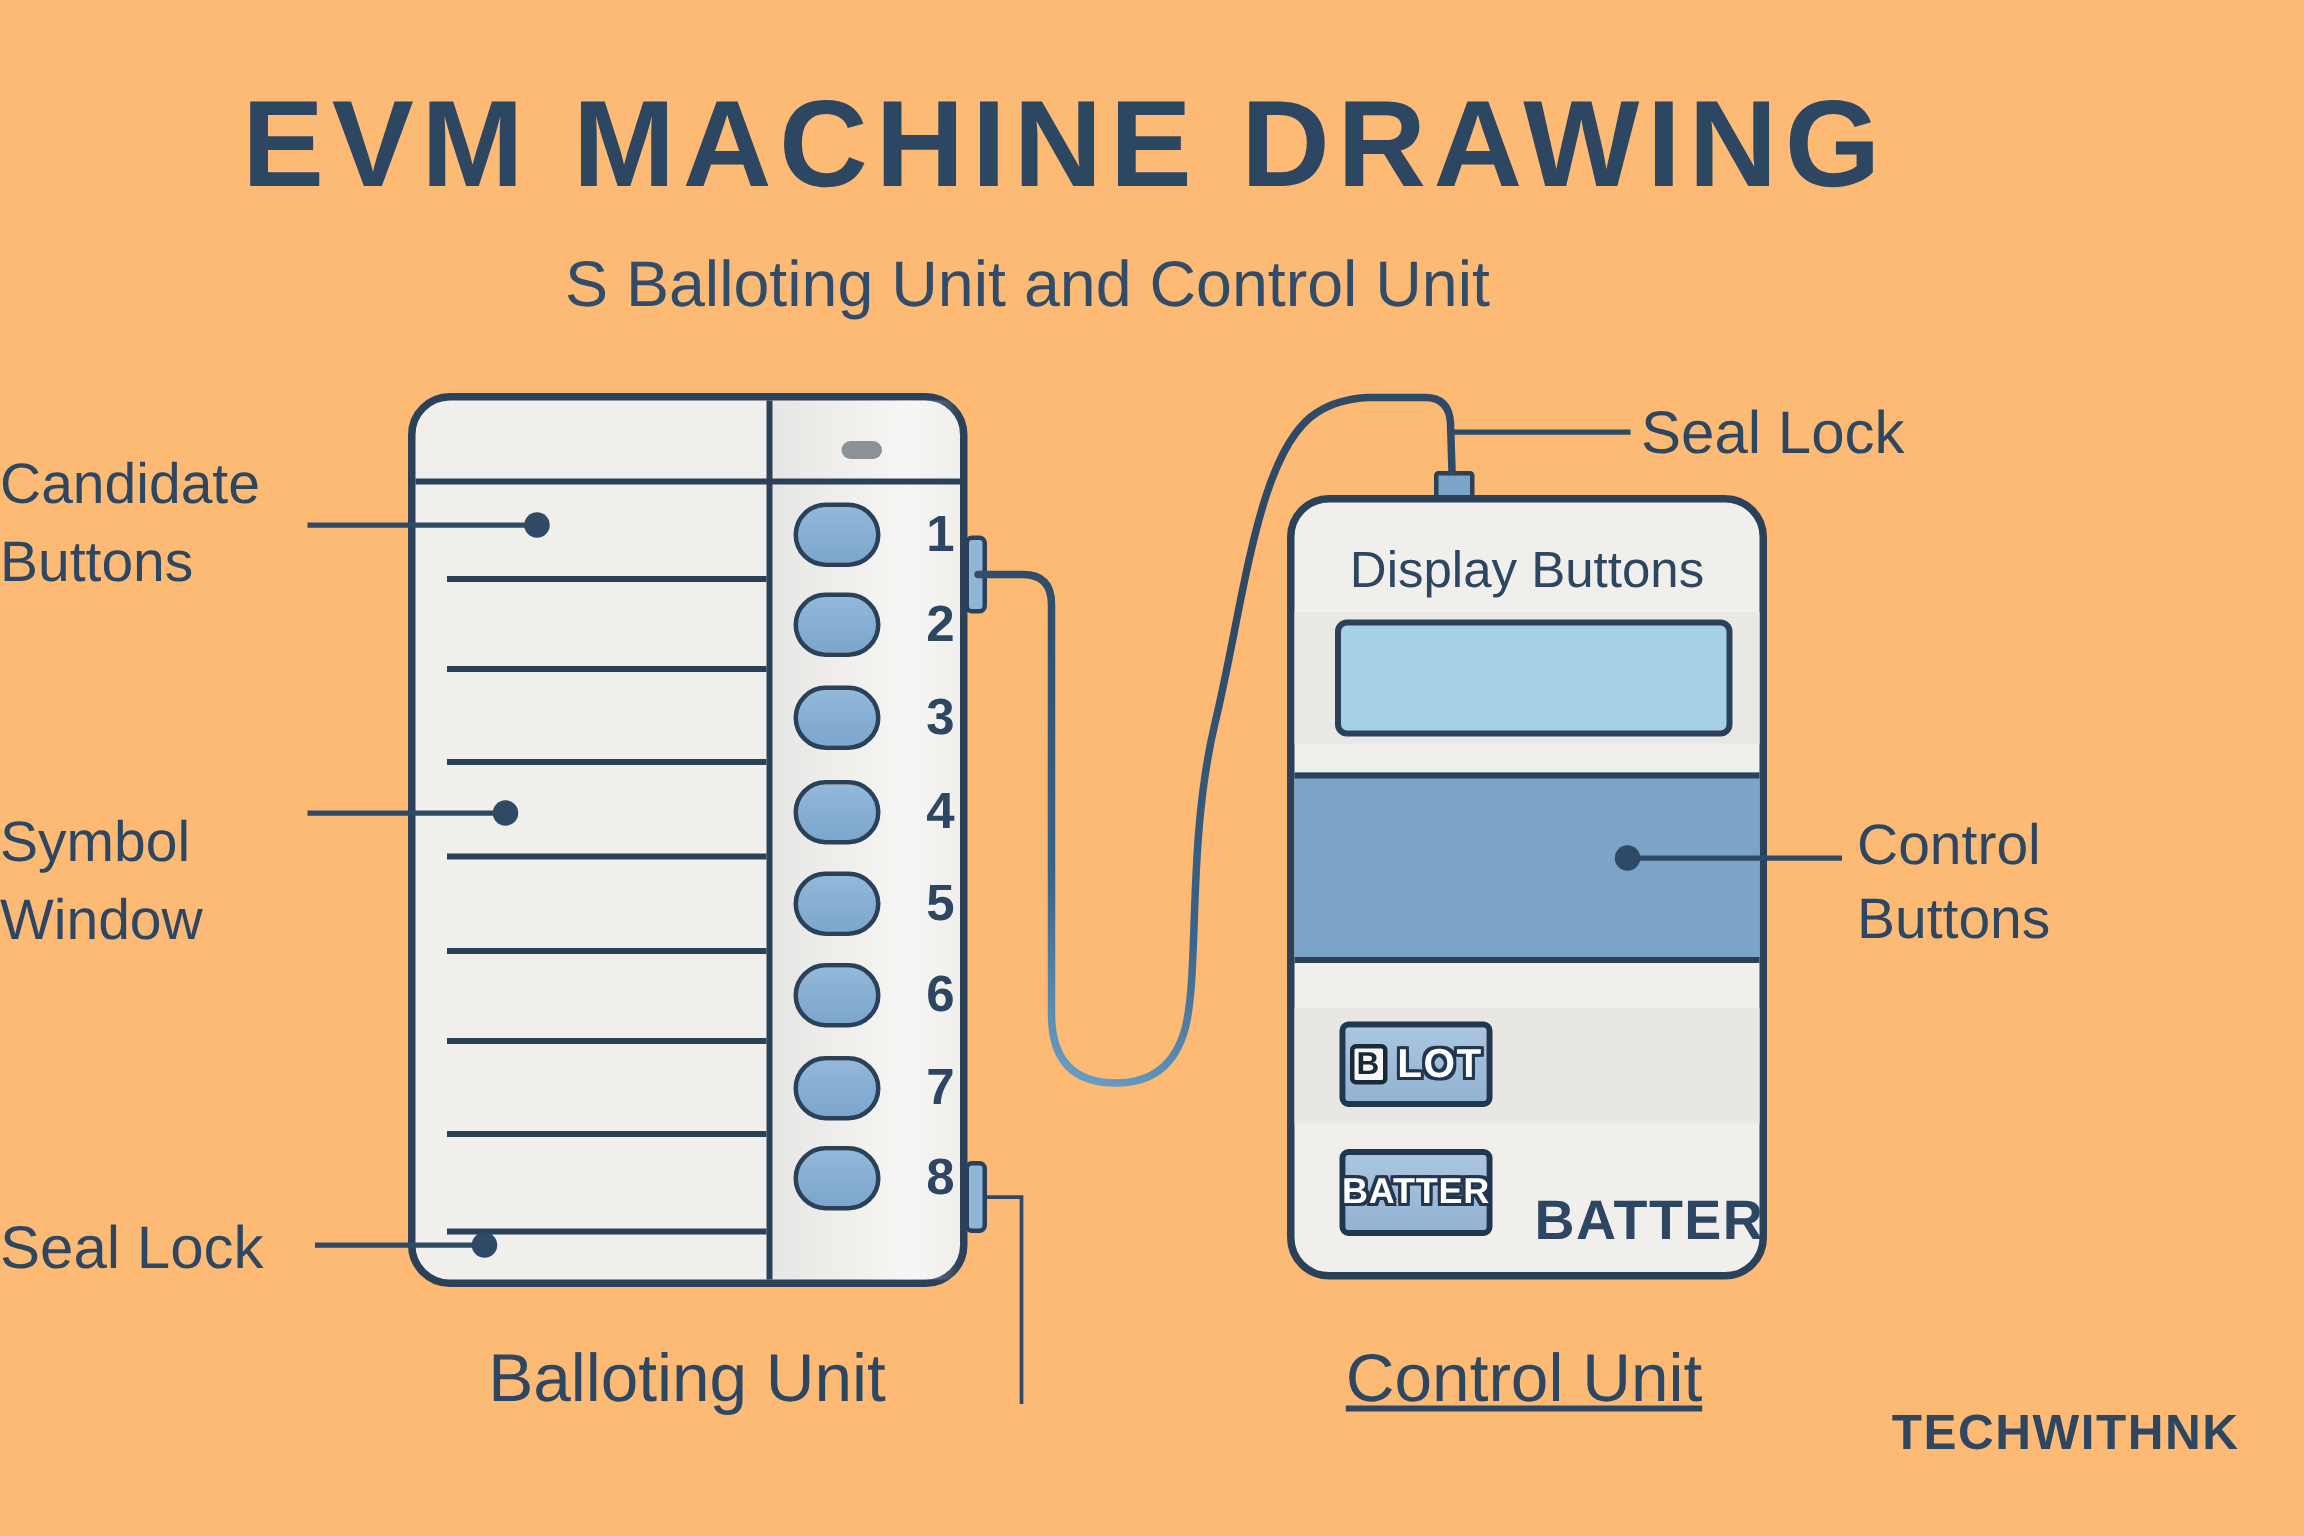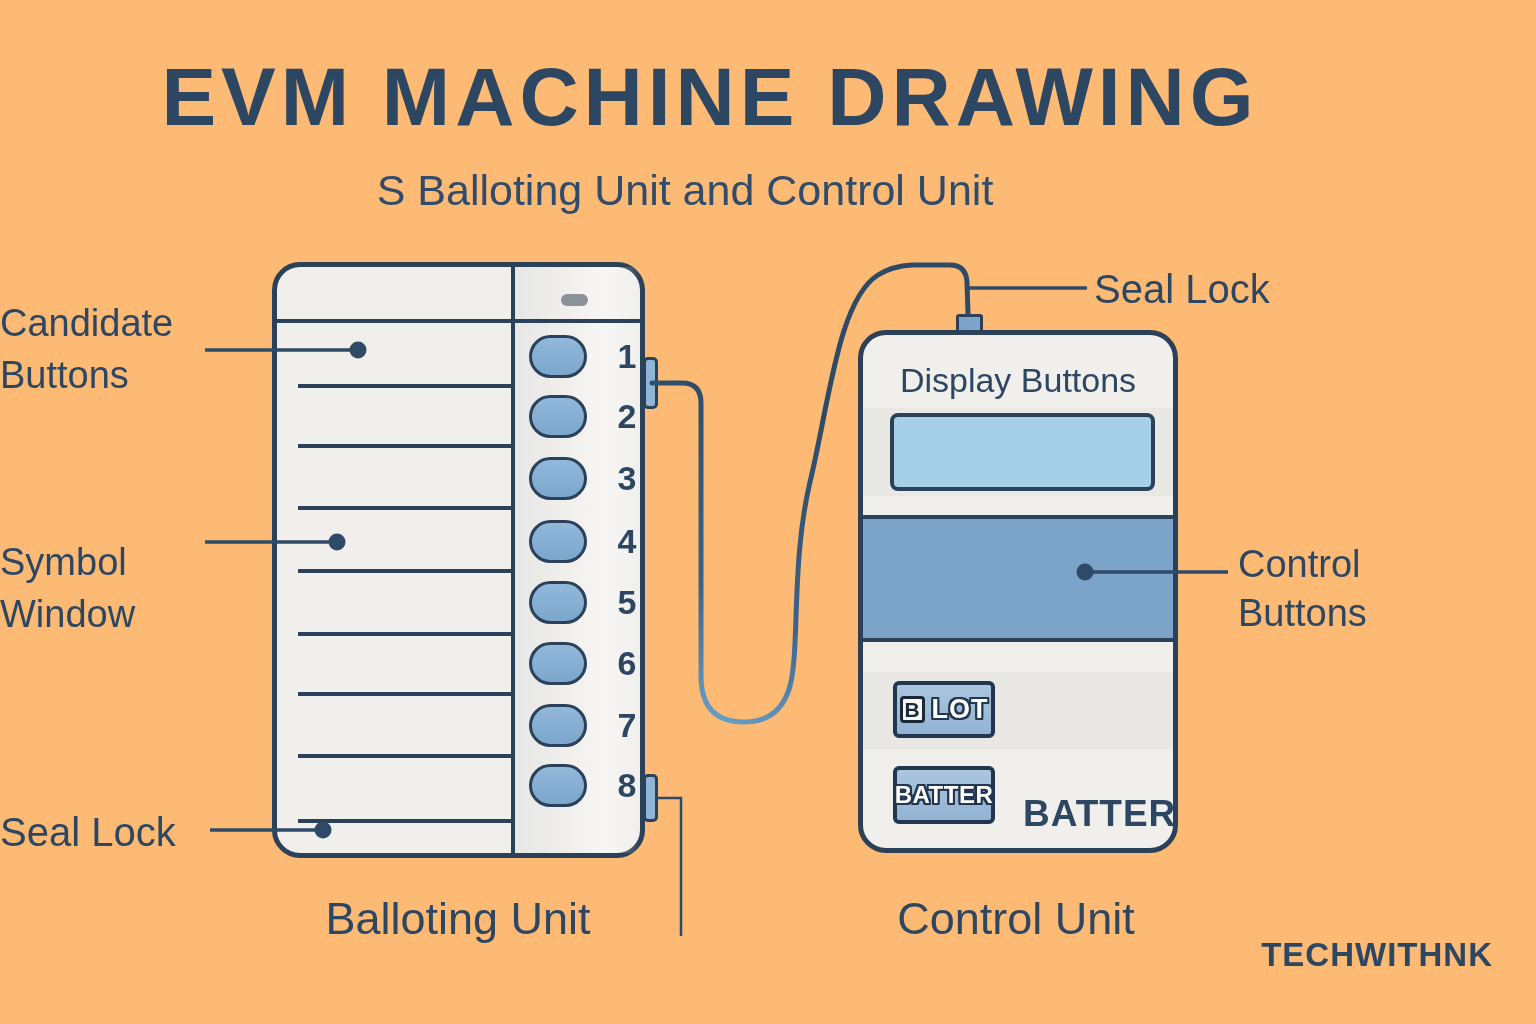--- a/index.html
+++ b/index.html
@@ -159,21 +159,21 @@
       <span class="b-box">B</span>
       <span class="outlined-txt">LOT</span>
     </div>
     <div class="abs cu-btn cu-btn-result">
       <span class="outlined-txt result-txt">BATTER</span>
     </div>
     <div class="abs battery-label">BATTER</div>
   </div>
 
   <div class="abs caption" style="left:458px;top:893px;transform:translateX(-50%);">Balloting Unit</div>
-  <div class="abs caption" style="left:1016px;top:893px;transform:translateX(-50%);">Control Unit</div>
+  <div class="abs caption" style="left:1016px;top:893px;transform:translateX(-50%);text-decoration:underline;">Control Unit</div>
   <div class="abs watermark">TECHWITHNK</div>
 
   <svg class="overlay" width="1536" height="1024" viewBox="0 0 1536 1024">
     <defs>
       <linearGradient id="cableGrad" gradientUnits="userSpaceOnUse" x1="680" y1="760" x2="830" y2="420">
         <stop offset="0" stop-color="#7db6dc"></stop>
         <stop offset="0.45" stop-color="#3a648c"></stop>
         <stop offset="1" stop-color="#2e4a67"></stop>
       </linearGradient>
     </defs>

